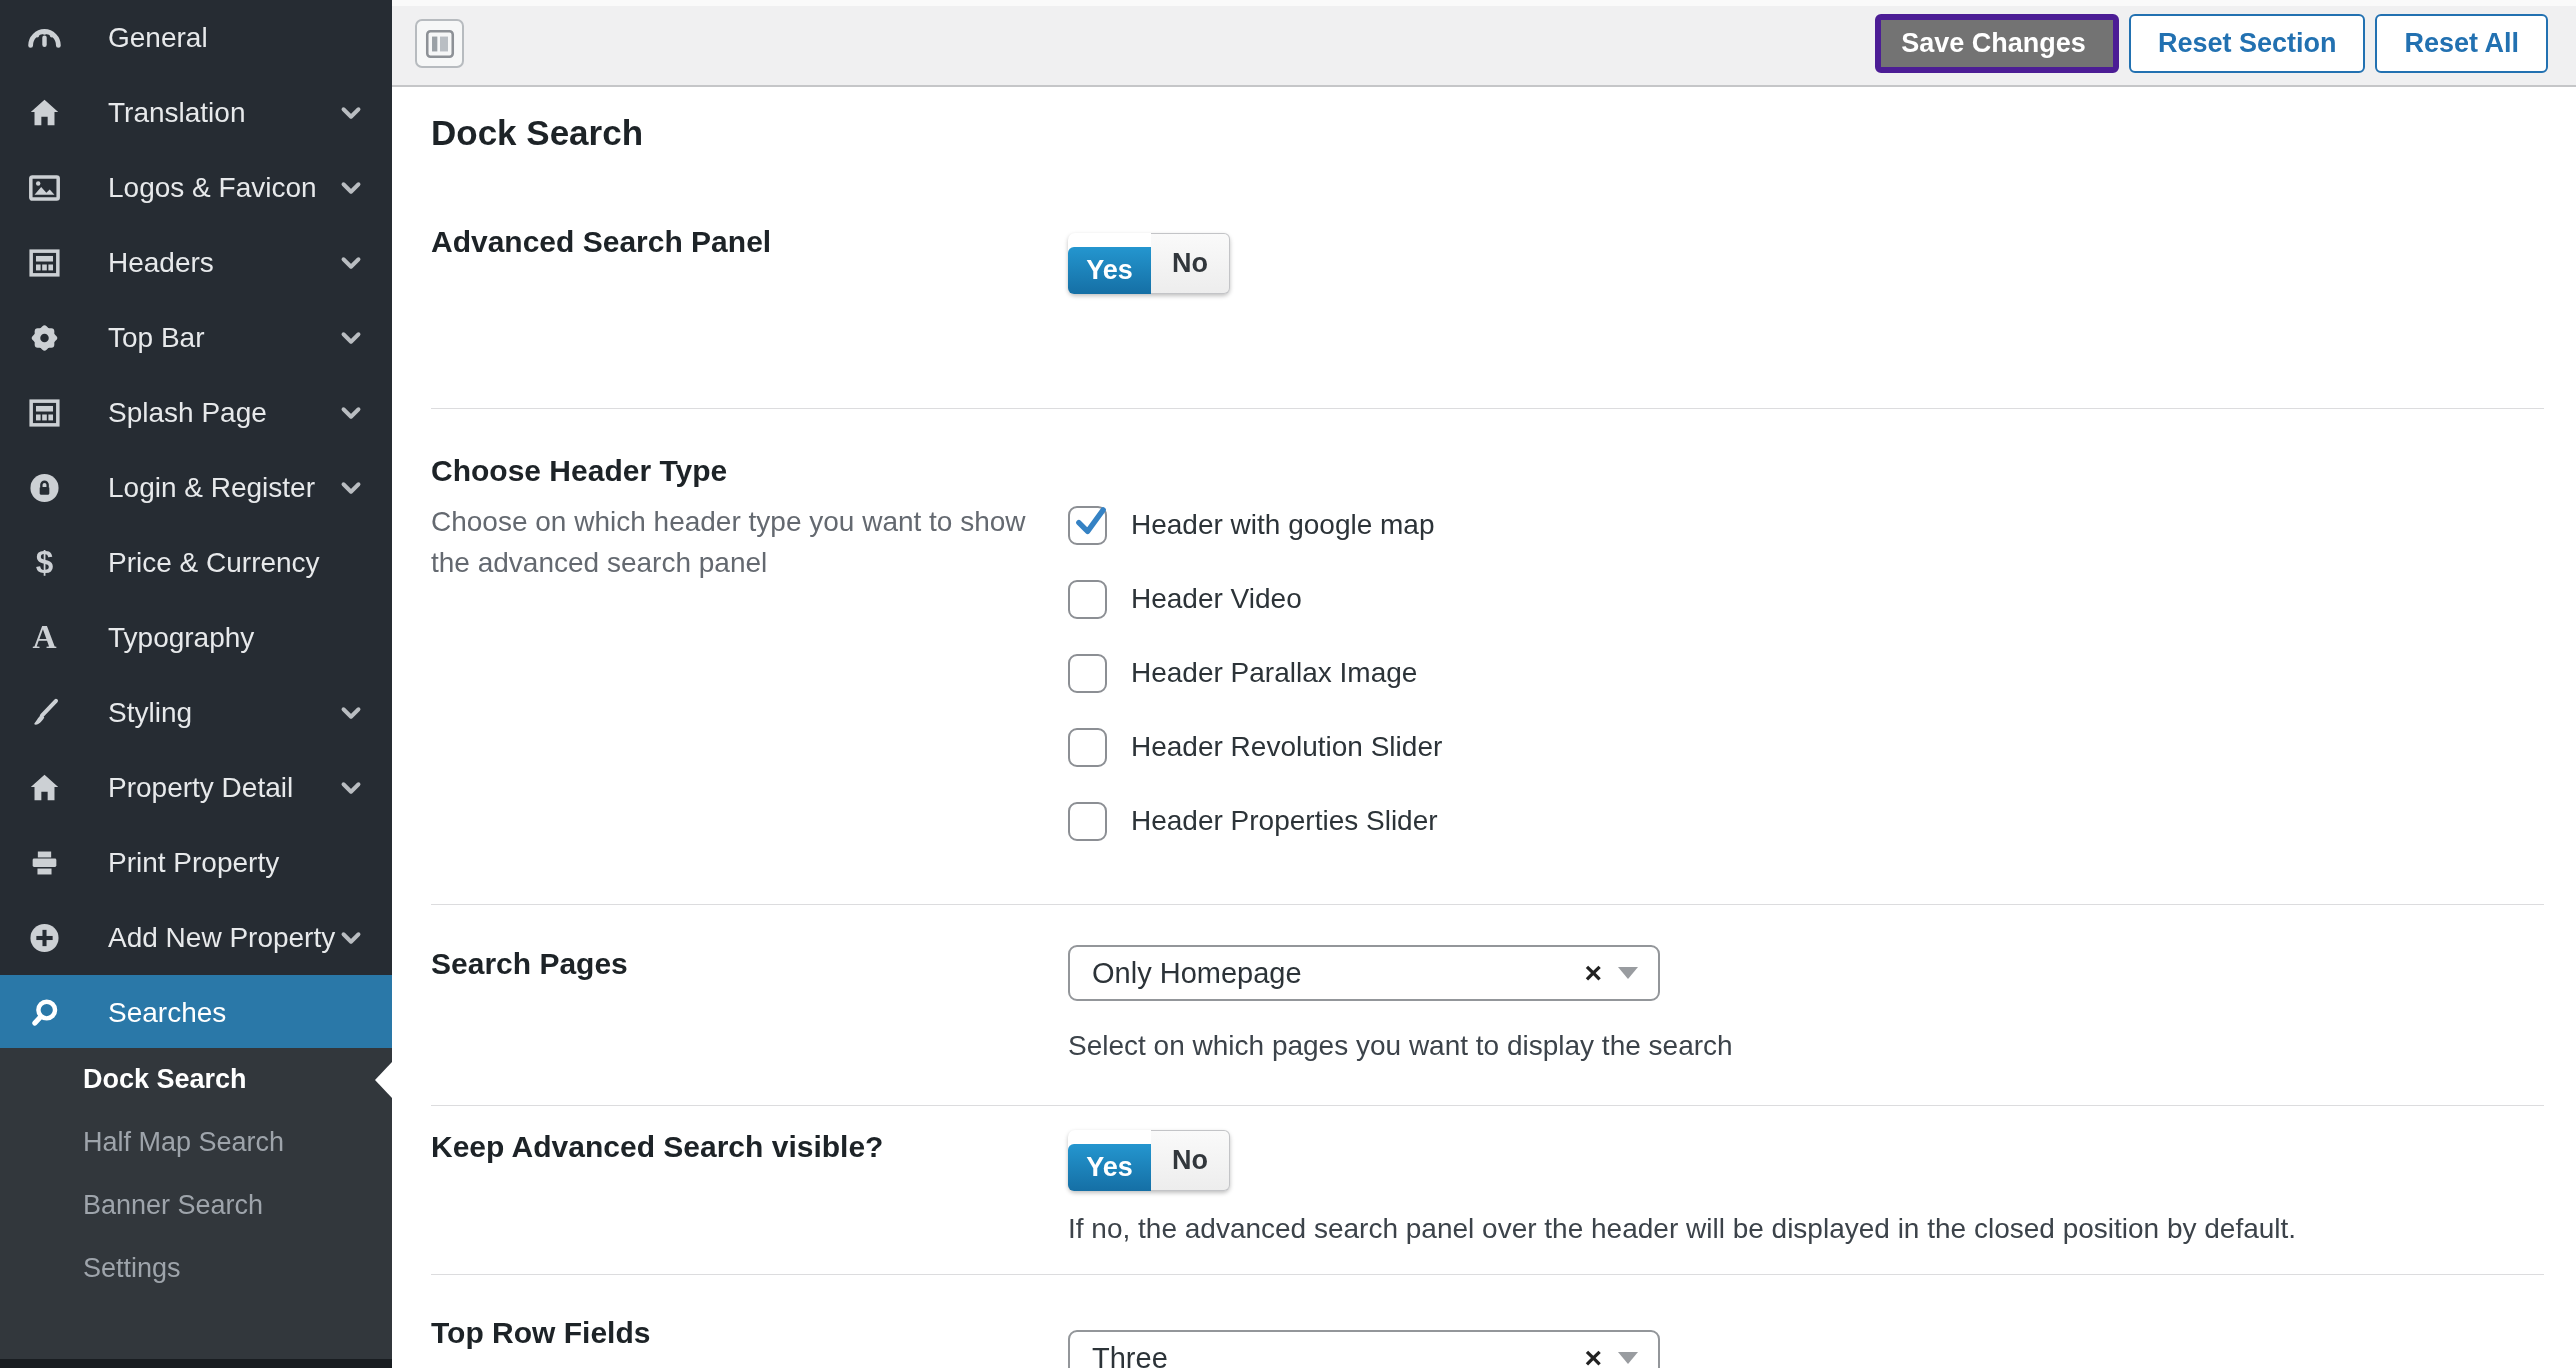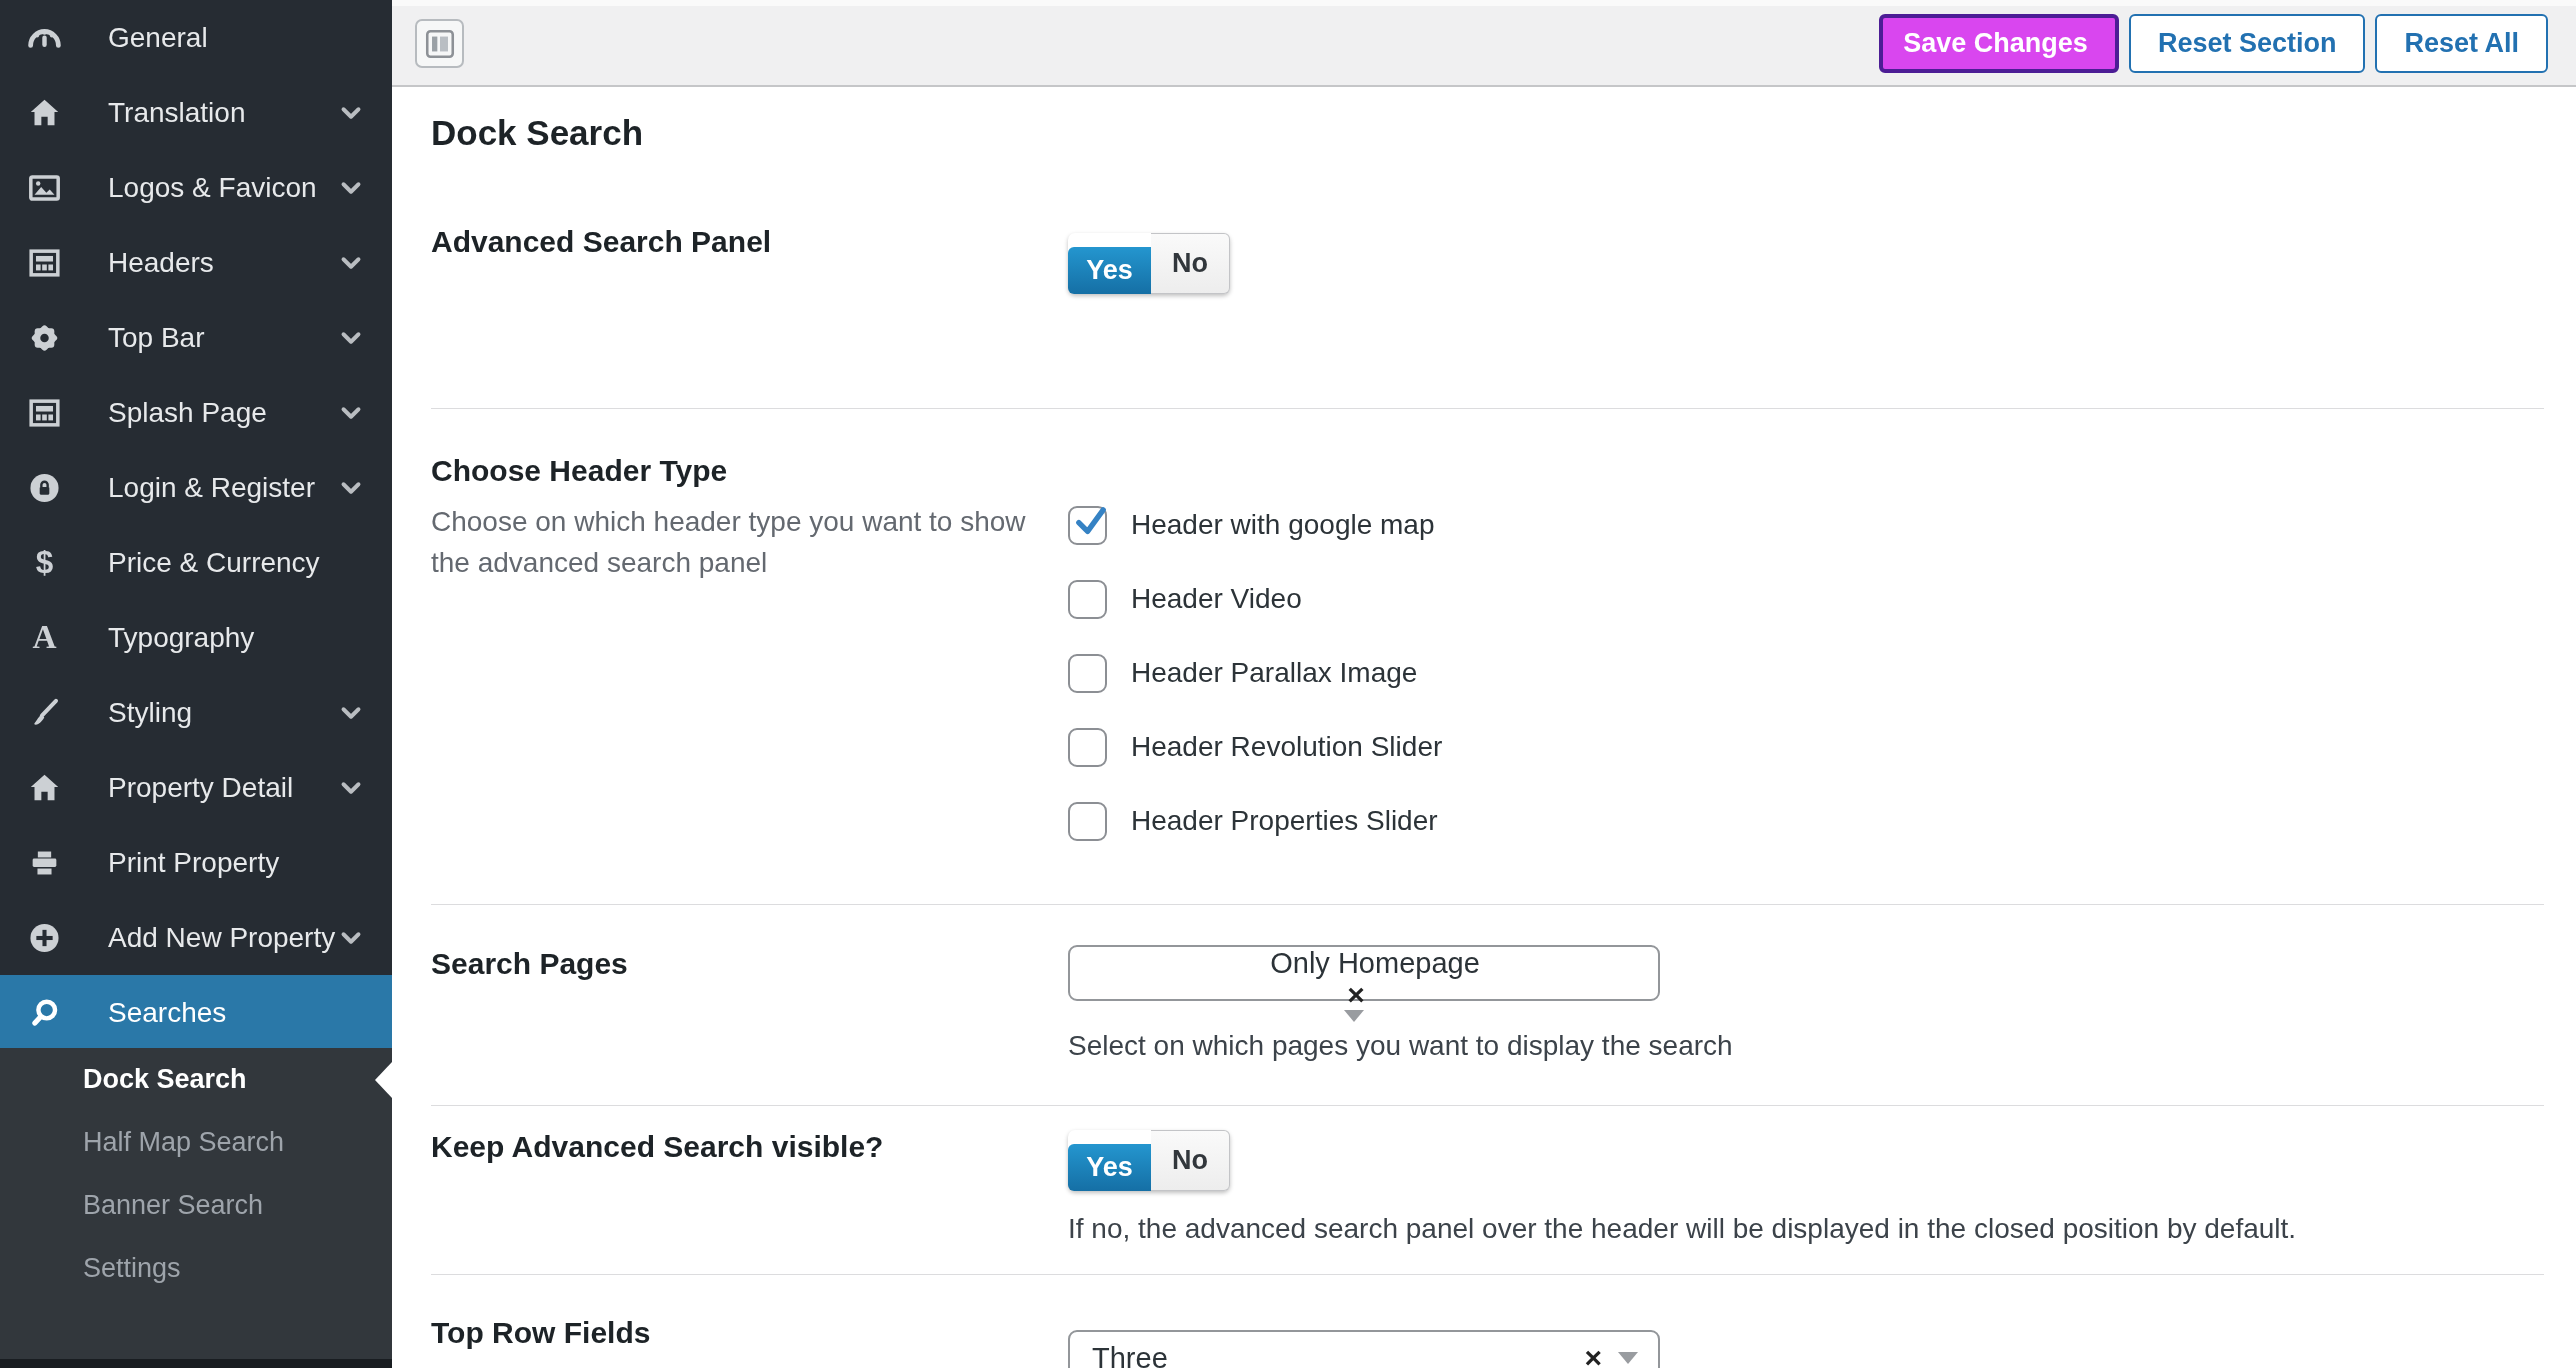--- a/index.html
+++ b/index.html
@@ -23,21 +23,21 @@
     border-top:18px solid transparent; border-bottom:18px solid transparent; border-right:17px solid #ffffff; }
   #sidebar-bottom-strip { position:absolute; left:0; top:1359px; width:392px; height:10px; background:#191d21; }
   
   #toolbar { position:absolute; left:392px; top:0; width:2184px; height:87px; background:#f0f0f1; border-bottom:2px solid #c5c6c8; }
   #toolbar .top-strip { position:absolute; left:0; top:0; width:100%; height:6px; background:#fafafa; }
   #collapse-btn { position:absolute; left:23px; top:19px; width:49px; height:49px; background:#f6f7f7;
     border:2px solid #b7bbbf; border-radius:7px; display:flex; align-items:center; justify-content:center; cursor:pointer; }
   #toolbar-buttons { position:absolute; right:28px; top:14px; display:flex; gap:10px; }
   .tb-btn { height:59px; border-radius:6px; font-size:27px; font-weight:bold; font-family:inherit;
     display:flex; align-items:center; padding:0 27px; cursor:pointer; white-space:nowrap; }
-  .tb-btn.primary { background:#d946ef; border:4px solid #4c1d95; color:#fff;padding-left:20px; }
+  .tb-btn.primary { background:#737373; border:6px solid #4c1d95; color:#fff;padding-left:20px; }
   .tb-btn.secondary { background:#ffffff; border:2px solid #2271b1; color:#2271b1; }
   
   #content { position:absolute; left:392px; top:87px; width:2184px; height:1282px; background:#fff; overflow:hidden; }
   .page-title { position:absolute; left:39px; top:26px; font-size:35px; font-weight:bold; color:#1d2327; }
   .field-label { position:absolute; left:39px; font-size:30px; font-weight:bold; color:#1d2327; }
   .field-sublabel { position:absolute; left:39px; width:621px; font-size:28px; line-height:41px; color:#646970; }
   .divider { position:absolute; left:39px; right:32px; height:1px; background:#dcdcde; }
   .desc { position:absolute; left:676px; font-size:28px; line-height:40px; color:#3c434a; }
   
   .toggle { position:absolute; left:676px; display:flex; height:61px; border-radius:7px;
@@ -335,21 +335,21 @@
       <span class="check-label">Header Revolution Slider</span>
     </div>
     <div class="check-row">
       <span class="checkbox"></span>
       <span class="check-label">Header Properties Slider</span>
     </div>
   </div>
   <div class="divider" style="top:817px;"></div>
 
   <div class="field-label" style="top:860px;">Search Pages</div>
-  <div class="dropdown" style="top:858px;flex-direction:column;">
+  <div class="dropdown" style="top:858px;">
     <span class="dd-value">Only Homepage</span>
     <span class="dd-clear">×</span>
     <span class="dd-caret"></span>
   </div>
   <div class="desc" style="top:939px; width:1677px;">Select on which pages you want to display the search</div>
   <div class="divider" style="top:1018px;"></div>
 
   <div class="field-label" style="top:1043px;">Keep Advanced Search visible?</div>
   <div class="toggle" style="top:1043px;">
     <div class="yes">Yes</div>

